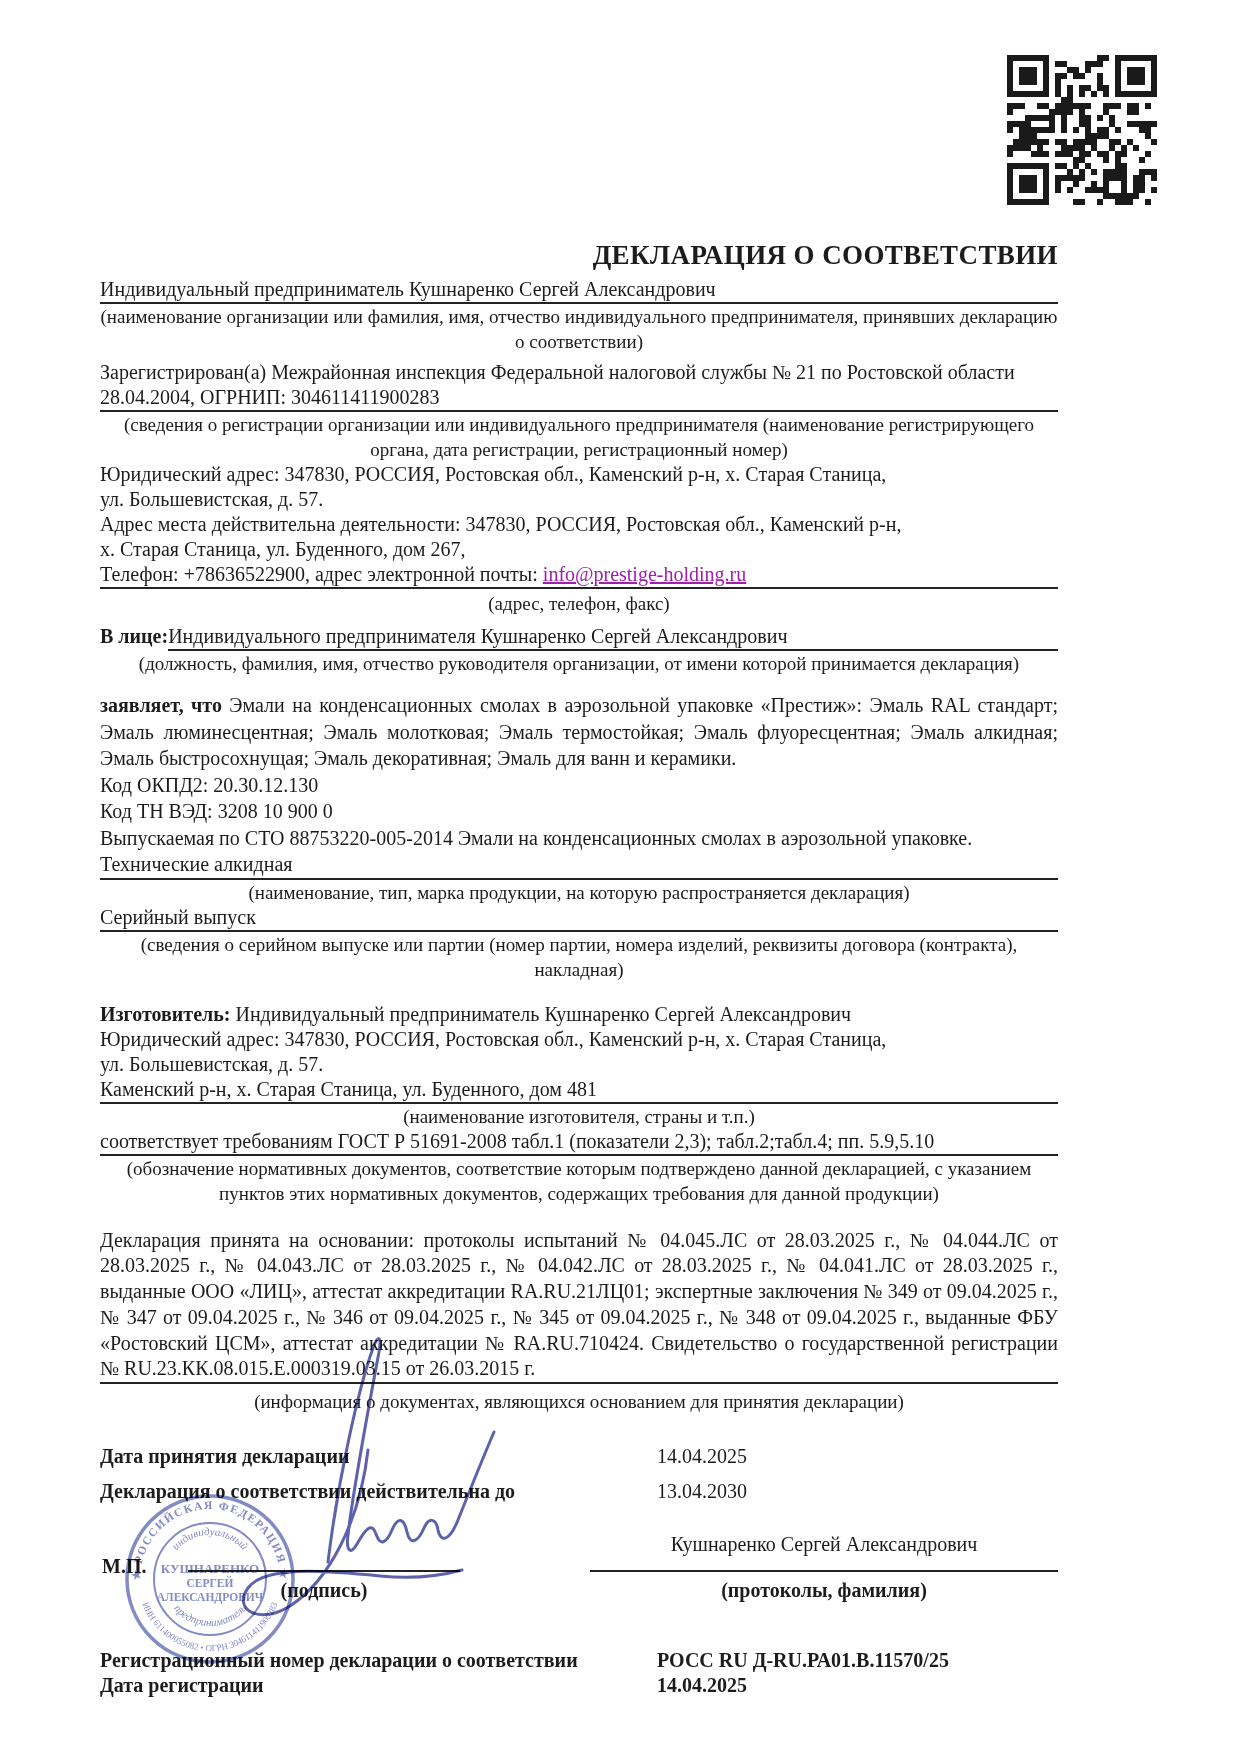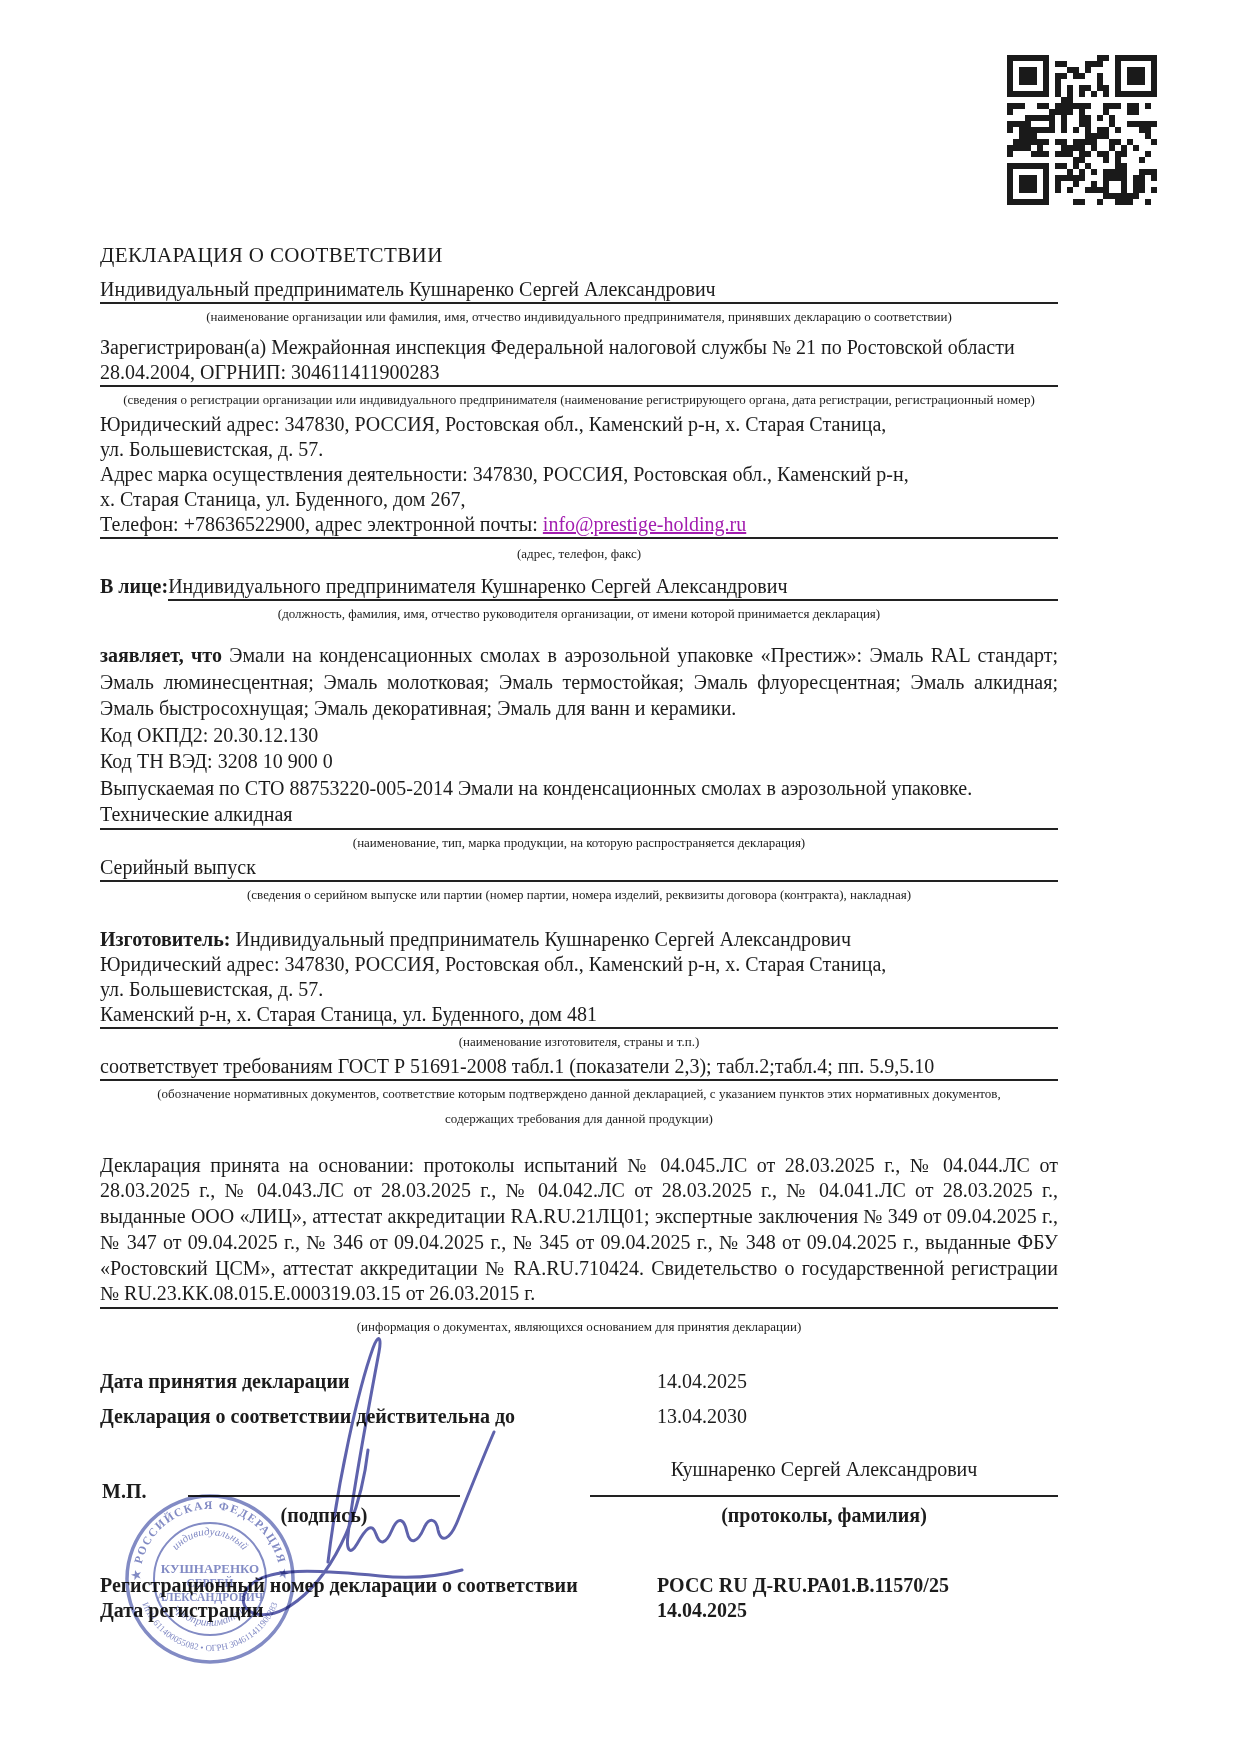--- a/index.html
+++ b/index.html
@@ -1,21 +1,21 @@
 <!DOCTYPE html>
 <html><head>
 <meta charset="utf-8">
 <style>
   html,body{margin:0;padding:0;background:#ffffff;}
   .page{position:relative;width:1240px;height:1754px;background:#ffffff;overflow:hidden;
         font-family:"Liberation Serif","DejaVu Serif",serif;color:#1c1c1c;}
   .content{position:absolute;left:100px;top:0;width:958px;font-size:20px;line-height:25px;}
-  .title{margin-top:243px;text-align:left;font-weight:normal;font-size:21px;letter-spacing:.4px;}
+  .title{margin-top:243px;text-align:right;font-weight:bold;font-size:27px;letter-spacing:.4px;}
   .ruled{border-bottom:2.5px solid #222;}
-  .cap{text-align:center;font-size:13px;}
+  .cap{text-align:center;font-size:19px;}
   .cap-indent{padding:0 24px;}
   .b{font-weight:bold;}
   .name-row{margin-top:9px;}
   .reg-row{margin-top:6px;}
   .addr-cap{margin-top:2px;}
   .vlitse{margin-top:8px;display:flex;}
   .vlitse .val{flex:1;border-bottom:2.5px solid #222;}
   .declares{margin-top:16px;line-height:26.5px;text-align:justify;font-family:Liberation Serif, serif;}
   .codes{line-height:26.5px;}
   .manuf{margin-top:20px;}
@@ -364,21 +364,21 @@
 
     <div class="name-row ruled">Индивидуальный предприниматель Кушнаренко Сергей Александрович</div>
     <div class="cap">(наименование организации или фамилия, имя, отчество индивидуального предпринимателя, принявших декларацию о соответствии)</div>
 
     <div class="reg-row ruled">Зарегистрирован(а) Межрайонная инспекция Федеральной налоговой службы № 21 по Ростовской области 28.04.2004, ОГРНИП: 304611411900283</div>
     <div class="cap">(сведения о регистрации организации или индивидуального предпринимателя (наименование регистрирующего органа, дата регистрации, регистрационный номер)</div>
 
     <div class="addr ruled">
       <div>Юридический адрес: 347830, РОССИЯ, Ростовская обл., Каменский р-н, х. Старая Станица,</div>
       <div>ул. Большевистская, д. 57.</div>
-      <div>Адрес марка осуществления деятельности: 347830, РОССИЯ, Ростовская обл., Каменский р-н,</div>
+      <div>Адрес места действительна деятельности: 347830, РОССИЯ, Ростовская обл., Каменский р-н,</div>
       <div>х. Старая Станица, ул. Буденного, дом 267,</div>
       <div><span>Телефон: +78636522900, адрес электронной почты: </span><a class="email" href="#">info@prestige-holding.ru</a></div>
     </div>
     <div class="cap addr-cap">(адрес, телефон, факс)</div>
 
     <div class="vlitse">
       <span class="b">В лице: </span>
       <span class="val">Индивидуального предпринимателя Кушнаренко Сергей Александрович</span>
     </div>
     <div class="cap">(должность, фамилия, имя, отчество руководителя организации, от имени которой принимается декларация)</div>

